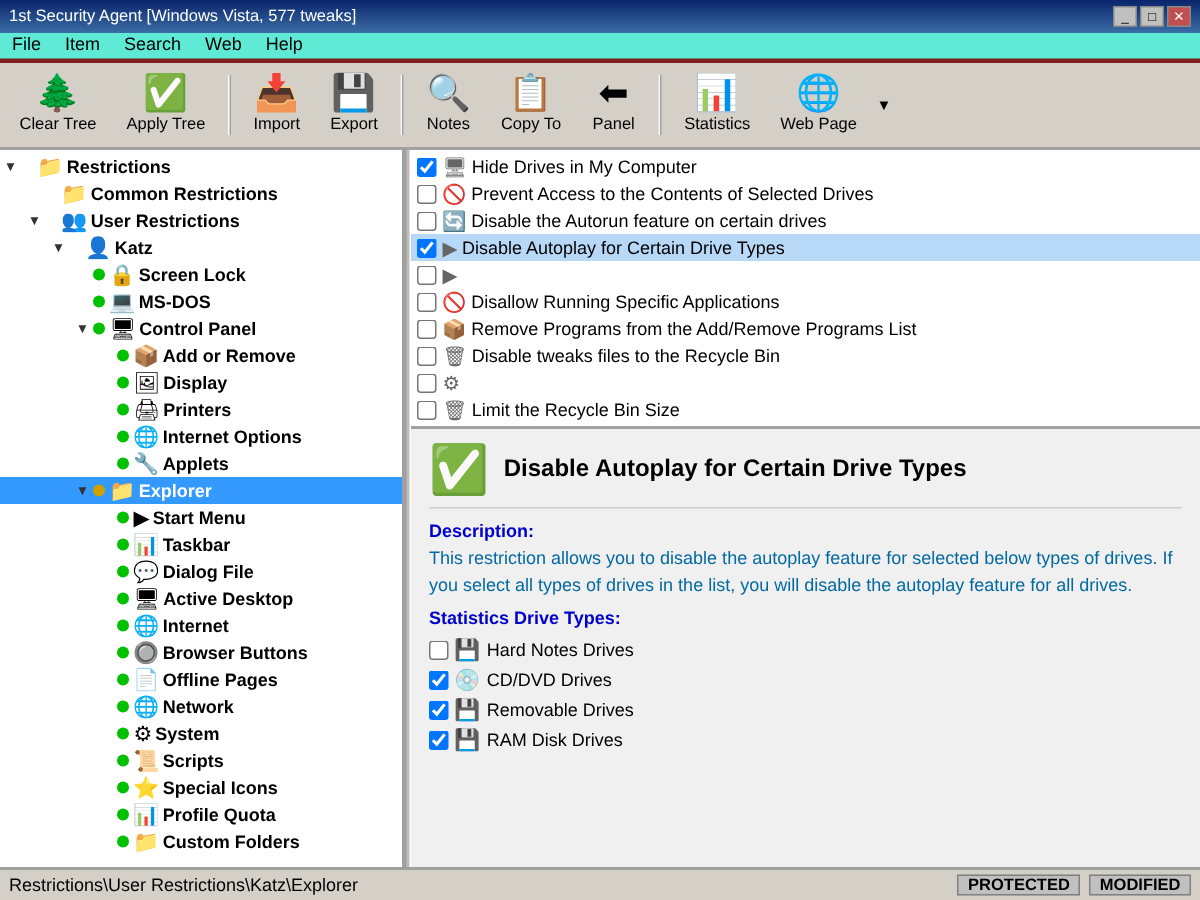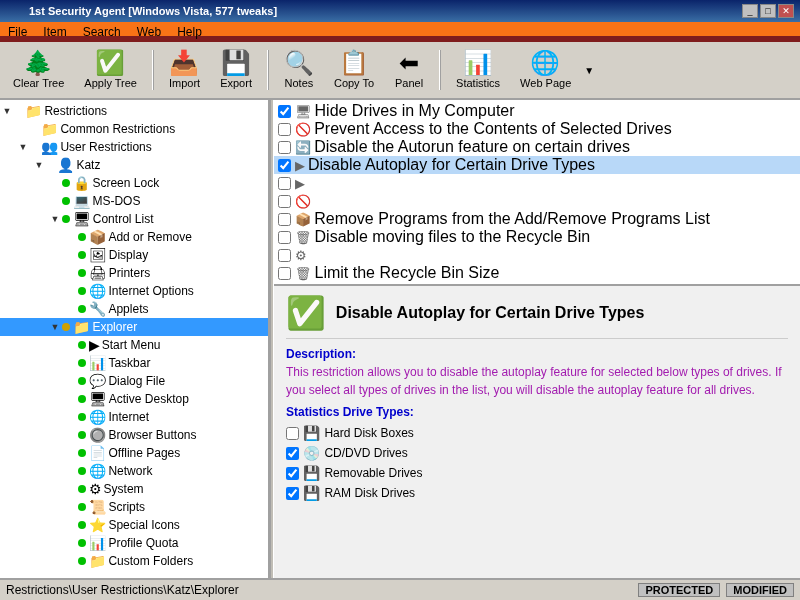--- a/index.html
+++ b/index.html
@@ -8,42 +8,42 @@
     
     .title-bar {
       background: linear-gradient(to bottom, #0a246a, #3a6ea5);
       color: white;
       padding: 3px 6px;
       display: flex;
       align-items: center;
       justify-content: space-between;
       height: 22px;
     }
-    .title-bar-text { font-size: 11px; font-weight: bold; margin-left: 23px; }
+    .title-bar-text { font-size: 11px; font-weight: normal; }
     .title-bar-buttons { display: flex; gap: 2px; }
     .title-btn {
       width: 16px; height: 14px;
       background: #c0c0c0;
       border: 1px solid #888;
       font-size: 9px;
       display: flex; align-items: center; justify-content: center;
       cursor: pointer;
       color: #000;
     }
     .title-btn.close { background: #c05050; color: white; }
 
     
     .menu-bar {
-      background: #f97316;
+      background: #5eead4;
       padding: 2px 4px;
       display: flex;
       gap: 8px;
-      border-bottom: 6px solid #7f1d1d;
+      border-bottom: 3px solid #7f1d1d;
       height: 20px;
-      align-items: flex-start;
+      align-items: flex-end;
     }
     .menu-item { font-size: 12px; cursor: pointer; padding: 1px 4px; }
 
     
     .toolbar {
       background: #d4d0c8;
       padding: 4px 6px;
       display: flex;
       align-items: center;
       gap: 6px;
@@ -84,21 +84,21 @@
       align-items: center;
       padding: 1px 0;
       cursor: pointer;
       white-space: nowrap;
       height: 18px;
     }
     .tree-item.selected { background: #3399ff; color: white; }
     .tree-item .indent { display: inline-block; }
     .tree-item .expander { width: 14px; font-size: 9px; text-align: center; color: #333; }
     .tree-item .node-icon { margin-right: 2px; font-size: 14px; }
-    .tree-item .node-label { font-size: 12px; }
+    .tree-item .node-label { font-size: 12px; font-weight: bold; }
     .dot { display: inline-block; width: 8px; height: 8px; border-radius: 50%; margin-right: 3px; }
     .dot-green { background: #00c000; }
     .dot-yellow { background: #d0a000; }
 
     
     .splitter {
       width: 4px;
       background: #c0bdb5;
       cursor: col-resize;
       border-left: 1px solid #a0a0a0;
@@ -124,41 +124,41 @@
     .list-item-row {
       display: flex;
       align-items: center;
       padding: 1px 4px;
       height: 18px;
       cursor: pointer;
     }
     .list-item-row.highlighted { background: #b8d8f8; }
     .list-item-row input[type=checkbox] { margin-right: 4px; width: 13px; height: 13px; }
     .list-item-row .row-icon { font-size: 13px; margin-right: 3px; color: #666; }
-    .list-item-row .row-label { font-size: 16px; }
+    .list-item-row .row-label { font-size: 12px; }
 
     
     .detail-pane {
       flex: 1;
       background: #f0f0f0;
       overflow-y: auto;
       padding: 8px 12px;
     }
     .detail-header {
       display: flex;
       align-items: center;
       gap: 10px;
       margin-bottom: 8px;
       padding-bottom: 6px;
       border-bottom: 1px solid #ccc;
     }
     .detail-icon { font-size: 32px; }
     .detail-title { font-size: 16px; font-weight: bold; color: #000; }
     .detail-section-label { color: #0000cc; font-weight: bold; font-size: 12px; margin-top: 6px; margin-bottom: 2px; }
-    .detail-text { font-size: 12px; color: #a21caf; line-height: 1.5; }
+    .detail-text { font-size: 12px; color: #0369a1; line-height: 1.5; }
     .detail-drive-types { margin-top: 4px; }
     .drive-item {
       display: flex;
       align-items: center;
       padding: 2px 0;
       gap: 4px;
       font-size: 12px;
     }
     .drive-item input[type=checkbox] { width: 13px; height: 13px; }
     .drive-icon { font-size: 14px; color: #666; }
@@ -302,21 +302,21 @@
         <span class="expander"></span>
         <span class="dot dot-green"></span>
         <span class="node-icon">💻</span>
         <span class="node-label">MS-DOS</span>
       </div>
       <div class="tree-item">
         <span class="indent" style="width:48px; display:inline-block;"></span>
         <span class="expander">▼</span>
         <span class="dot dot-green"></span>
         <span class="node-icon">🖥</span>
-        <span class="node-label">Control List</span>
+        <span class="node-label">Control Panel</span>
       </div>
       <div class="tree-item">
         <span class="indent" style="width:64px; display:inline-block;"></span>
         <span class="expander"></span>
         <span class="dot dot-green"></span>
         <span class="node-icon">📦</span>
         <span class="node-label">Add or Remove</span>
       </div>
       <div class="tree-item">
         <span class="indent" style="width:64px; display:inline-block;"></span>
@@ -472,30 +472,31 @@
             <span class="row-icon">▶</span>
             <span class="row-label">Disable Autoplay for Certain Drive Types</span>
           </div>
           <div class="list-item-row">
             <input type="checkbox" style="">
             <span class="row-icon">▶</span>
           </div>
           <div class="list-item-row">
             <input type="checkbox" style="">
             <span class="row-icon">🚫</span>
+            <span class="row-label">Disallow Running Specific Applications</span>
           </div>
           <div class="list-item-row">
             <input type="checkbox" style="">
             <span class="row-icon">📦</span>
             <span class="row-label">Remove Programs from the Add/Remove Programs List</span>
           </div>
           <div class="list-item-row">
             <input type="checkbox" style="">
             <span class="row-icon">🗑</span>
-            <span class="row-label">Disable moving files to the Recycle Bin</span>
+            <span class="row-label">Disable tweaks files to the Recycle Bin</span>
           </div>
           <div class="list-item-row">
             <input type="checkbox" style="">
             <span class="row-icon">⚙</span>
           </div>
           <div class="list-item-row">
             <input type="checkbox" style="">
             <span class="row-icon">🗑</span>
             <span class="row-label">Limit the Recycle Bin Size</span>
           </div>
@@ -507,21 +508,21 @@
         <span class="detail-icon">✅</span>
         <span class="detail-title">Disable Autoplay for Certain Drive Types</span>
       </div>
       <div class="detail-section-label">Description:</div>
       <div class="detail-text">This restriction allows you to disable the autoplay feature for selected below types of drives. If you select all types of drives in the list, you will disable the autoplay feature for all drives.</div>
       <div class="detail-section-label">Statistics Drive Types:</div>
       <div class="detail-drive-types" id="drive-types-list">
       <div class="drive-item">
             <input type="checkbox" style="">
             <span class="drive-icon">💾</span>
-            <span>Hard Disk Boxes</span>
+            <span>Hard Notes Drives</span>
           </div>
           <div class="drive-item">
             <input type="checkbox" checked="" style="">
             <span class="drive-icon">💿</span>
             <span>CD/DVD Drives</span>
           </div>
           <div class="drive-item">
             <input type="checkbox" checked="" style="">
             <span class="drive-icon">💾</span>
             <span>Removable Drives</span>

